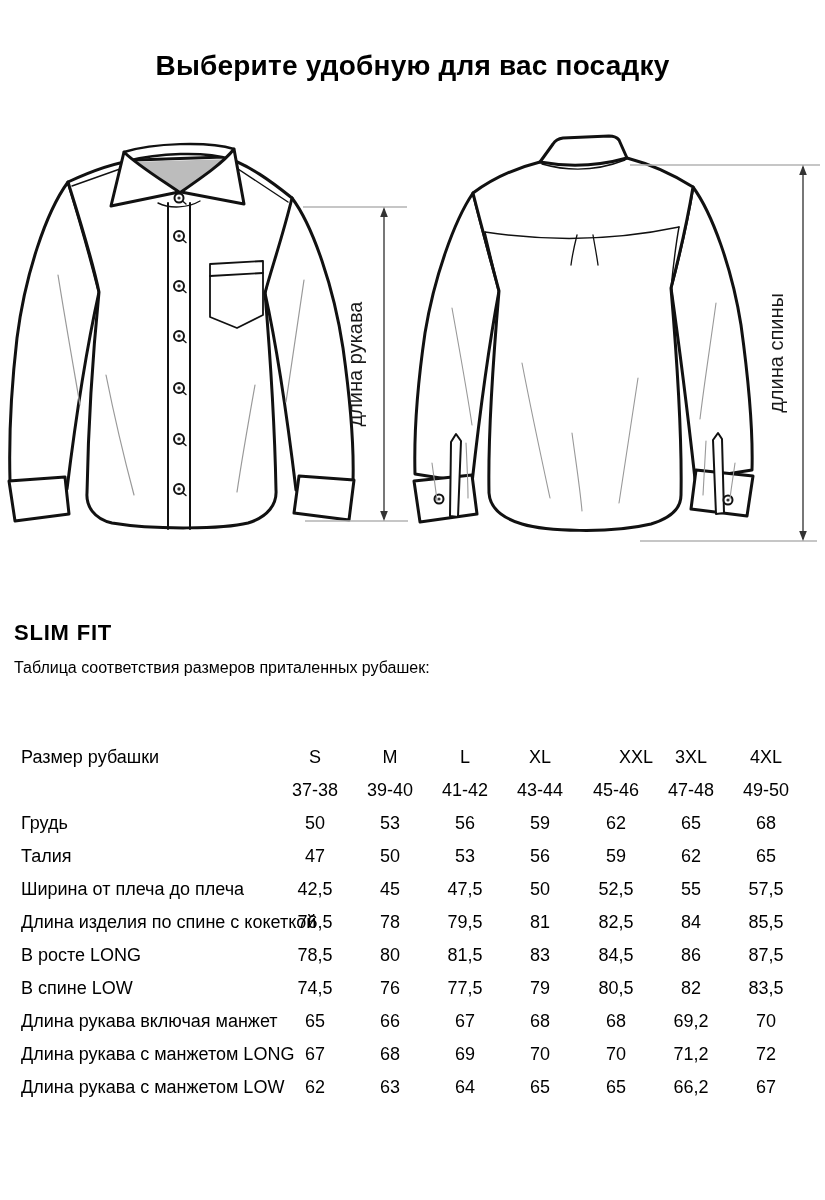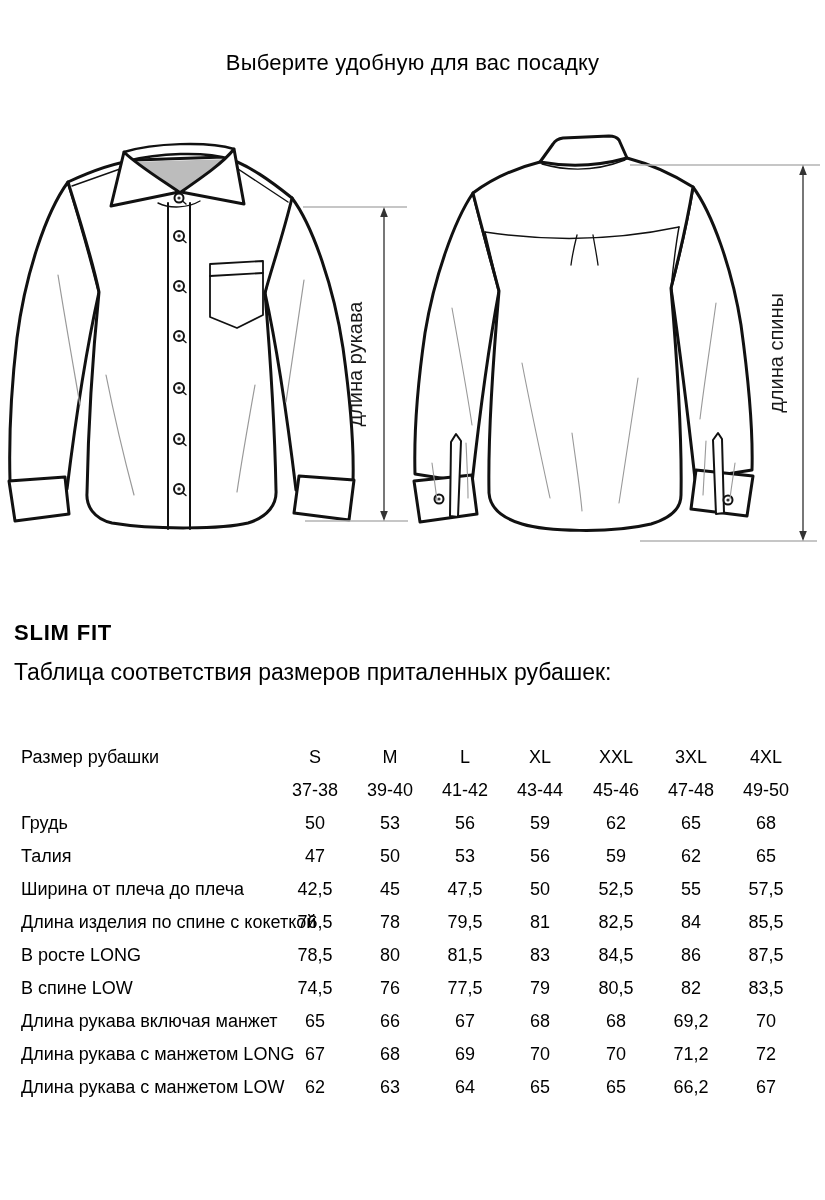--- a/index.html
+++ b/index.html
@@ -2,29 +2,29 @@
 <html><head>
 <meta charset="utf-8">
 <style>
   html,body{margin:0;padding:0;background:#fff;}
   .page{
     position:relative;width:825px;height:1200px;background:#fff;overflow:hidden;
     font-family:"Liberation Sans", sans-serif;color:#000;
   }
   .title{
     position:absolute;top:50px;left:0;right:0;text-align:center;
-    font-size:22px;font-weight:400;letter-spacing:0.2px;
+    font-size:28px;font-weight:700;letter-spacing:0.2px;
   }
   .figure{position:absolute;top:120px;left:0;}
   .fit-heading{
     position:absolute;top:620px;left:14px;
     font-size:22px;font-weight:700;letter-spacing:0.8px;
   }
   .table-caption{
-    position:absolute;top:659px;left:14px;font-size:23px;
+    position:absolute;top:659px;left:14px;font-size:16px;
   }
   .size-table{position:absolute;top:741px;left:14px;width:800px;}
   .t-row{position:relative;height:33px;line-height:33px;font-size:18px;}
   .t-label{position:absolute;left:0;top:0;white-space:nowrap;margin-left:7px;}
   .t-val{position:absolute;top:0;transform:translateX(-50%);white-space:nowrap;}
   svg text{font-family:"Liberation Sans", sans-serif;}
 </style>
 </head>
 <body>
 
@@ -155,21 +155,21 @@
   <div class="fit-heading">SLIM FIT</div>
   <div class="table-caption">Таблица соответствия размеров приталенных рубашек:</div>
 
   <div class="size-table">
       <div class="t-row">
         <span class="t-label">Размер рубашки</span>
         <span class="t-val" style="left: 301px;">S</span>
         <span class="t-val" style="left: 376px;">M</span>
         <span class="t-val" style="left: 451px;">L</span>
         <span class="t-val" style="left: 526px;">XL</span>
-        <span class="t-val" style="left: 602px;">XXL</span>
+        <span class="t-val" style="left: 622px;">XXL</span>
         <span class="t-val" style="left: 677px;">3XL</span>
         <span class="t-val" style="left: 752px;">4XL</span>
       </div>
       <div class="t-row">
         <span class="t-val" style="left: 301px;">37-38</span>
         <span class="t-val" style="left: 376px;">39-40</span>
         <span class="t-val" style="left: 451px;">41-42</span>
         <span class="t-val" style="left: 526px;">43-44</span>
         <span class="t-val" style="left: 602px;">45-46</span>
         <span class="t-val" style="left: 677px;">47-48</span>

